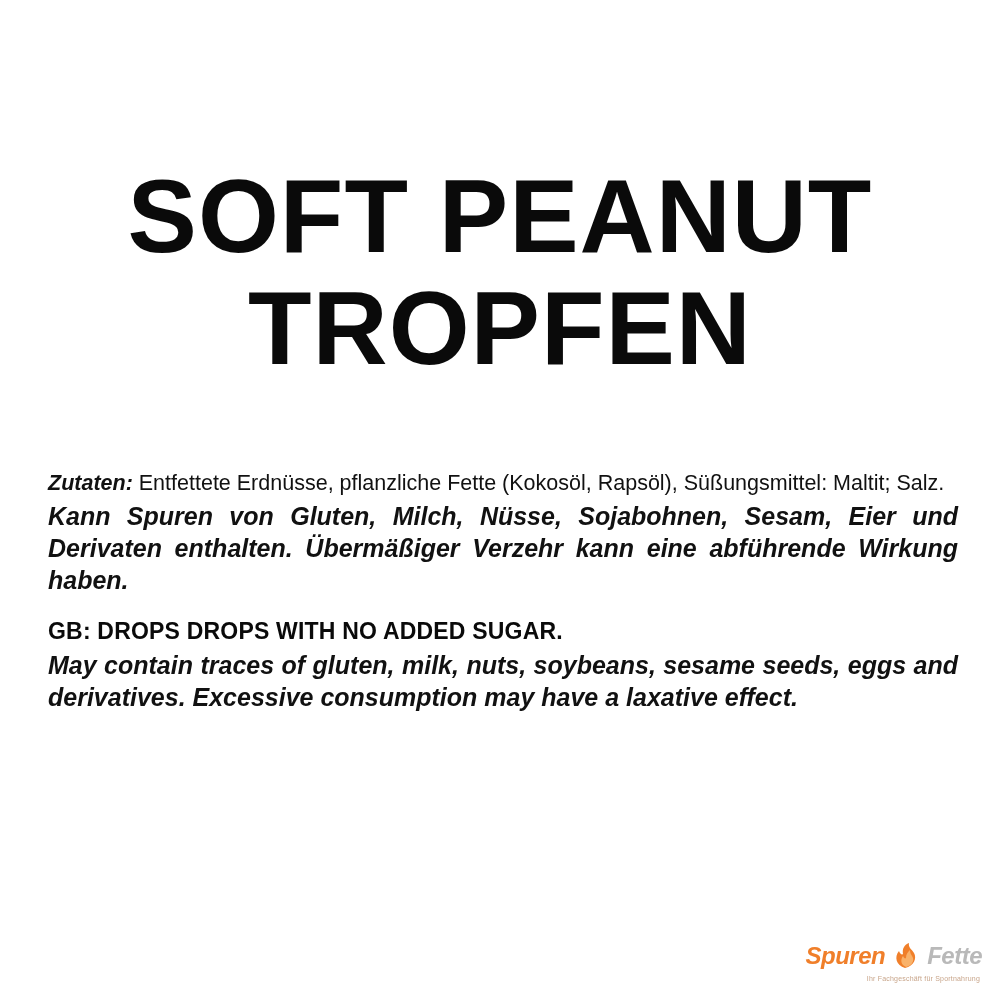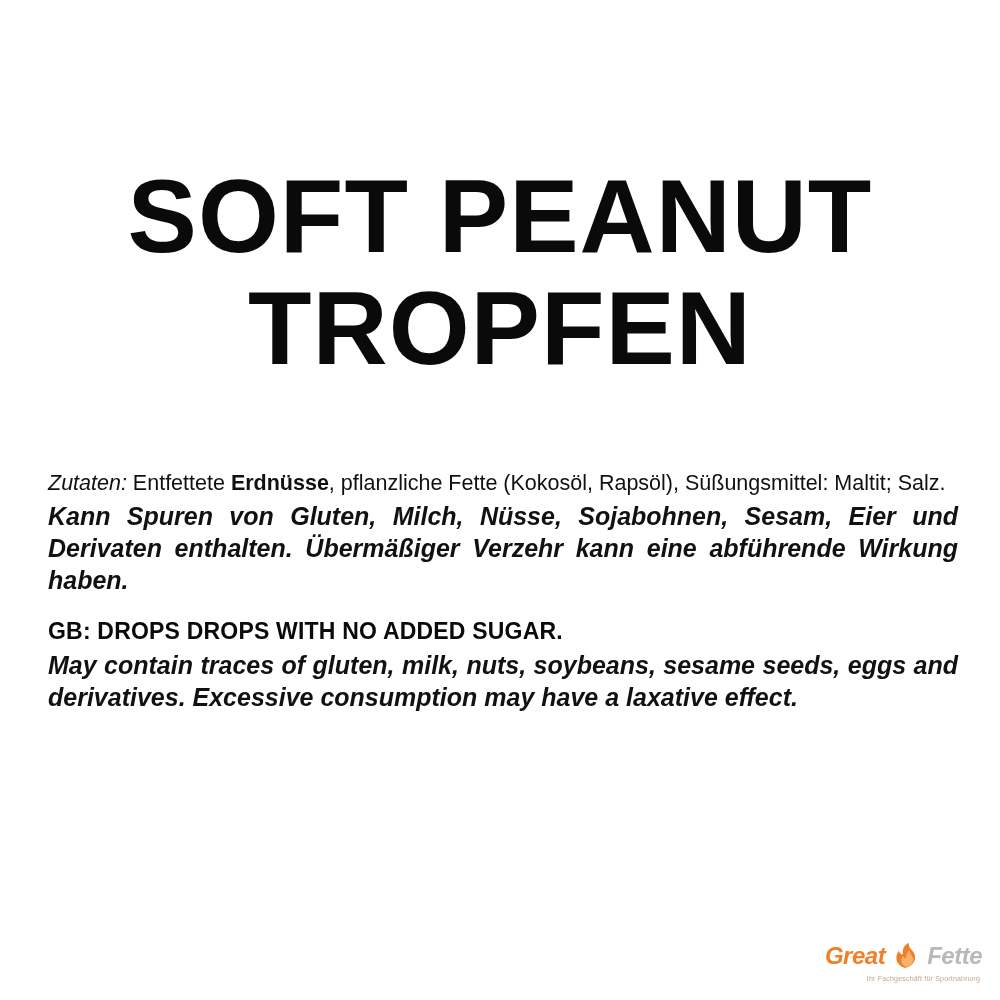--- a/index.html
+++ b/index.html
@@ -65,24 +65,24 @@
   }
   .ingredients {
     font-family: "Liberation Sans", sans-serif;
     font-size: 21.5px;
     line-height: 1.28;
     color: #111;
     margin: 0 0 2px 0;
   }
   .ingredients .lbl {
     font-style: italic;
-    font-weight: normal;
+    font-weight: bold;
   }
   .ingredients .bold {
-    font-weight: bold;
+    font-weight: normal;
   }
   .warning {
     font-family: "Liberation Sans", sans-serif;
     font-style: italic;
     font-weight: bold;
     font-size: 25px;
     line-height: 1.28;
     color: #111;
     margin: 2px 0 0 0;
     text-align: justify;
@@ -161,21 +161,21 @@
 
     <div class="lang-block">
       <p class="lang-heading">GB: DROPS DROPS WITH NO ADDED SUGAR.</p>
       <p class="warning">May contain traces of gluten, milk, nuts, soybeans, sesame seeds, eggs and derivatives. Excessive consumption may have a laxative effect.</p>
     </div>
 
   </div>
 
   <div class="logo">
     <div class="logo-main">
-      <span class="logo-great">Great</span>
+      <span class="logo-great">Spuren</span>
       <span class="logo-mark">
         <svg viewBox="0 0 30 26" width="30" height="26" aria-hidden="true">
           <path d="M14 25 C5 22 3 14 8 8 C9 11 11 12 12 11 C11 6 13 2 18 0 C17 5 21 6 23 10 C26 15 23 23 14 25 Z" fill="#f07f2a"></path>
           <path d="M15 24 C10 22 9 17 12 13 C13 15 14 16 15 15 C15 11 17 9 19 7 C19 11 21 12 22 15 C23 19 20 23 15 24 Z" fill="#f9b26a"></path>
         </svg>
       </span>
       <span class="logo-body">Fette</span>
     </div>
     <div class="logo-tag">Ihr Fachgeschäft für Sportnahrung</div>
   </div>

